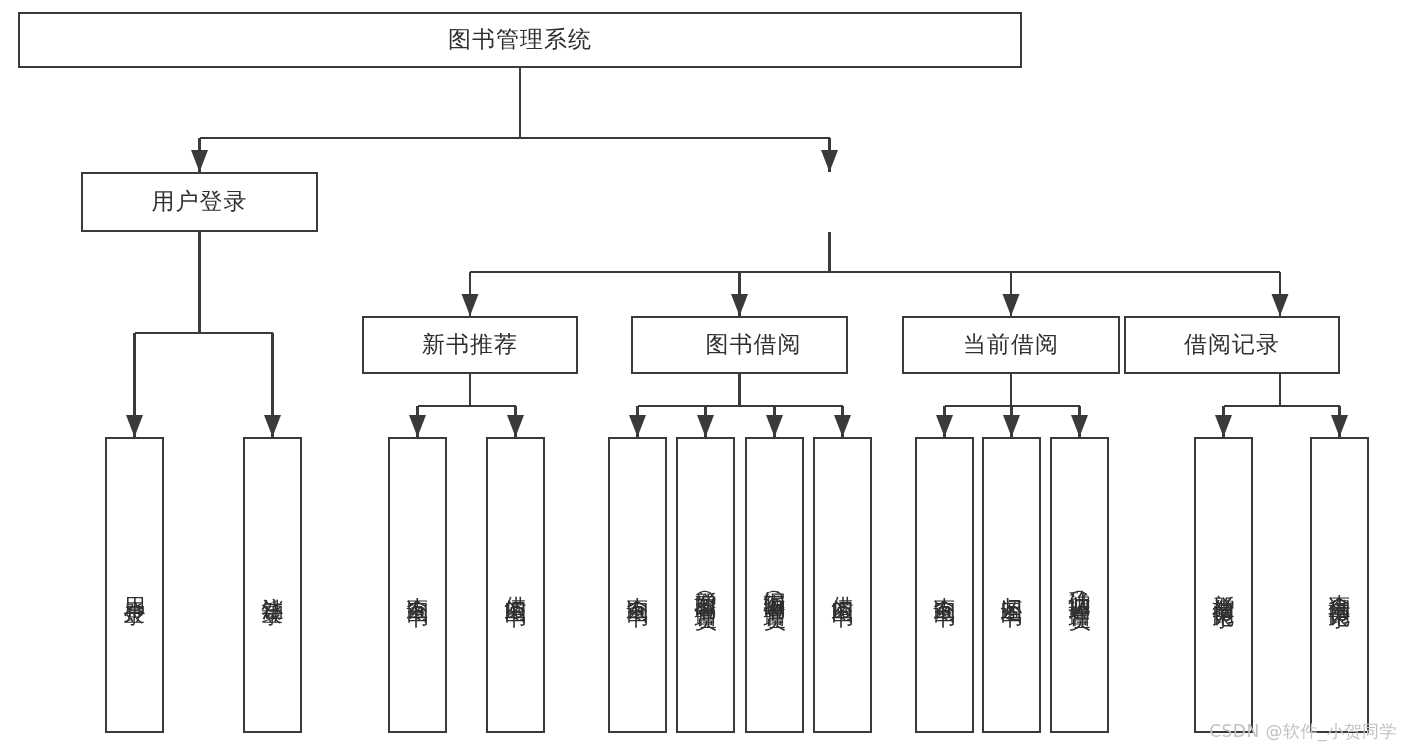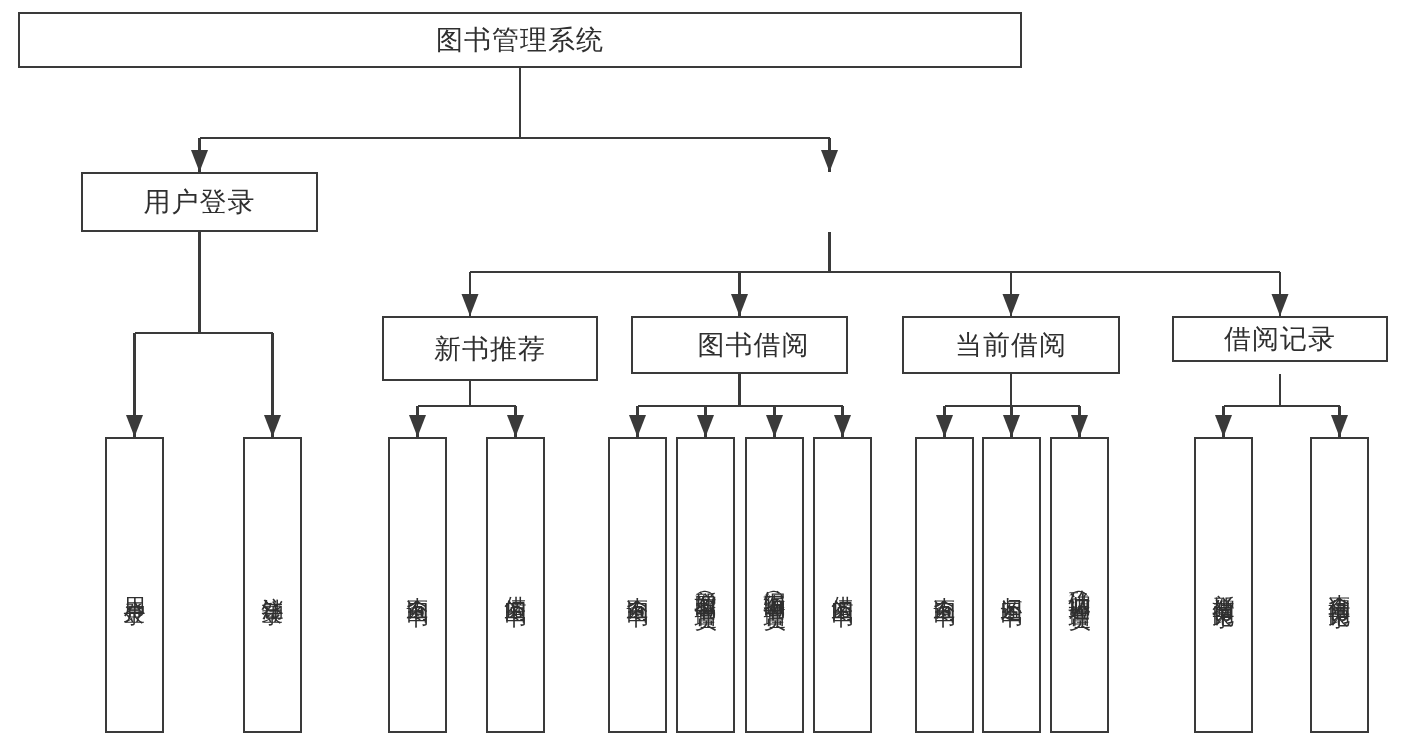--- a/index.html
+++ b/index.html
@@ -30,21 +30,21 @@
     box-sizing: border-box;
     border: 2px solid #3a3a3a;
     background: #ffffff;
     display: flex;
     align-items: center;
     justify-content: center;
     z-index: 2;
   }
   .node-label {
     color: #2f2f2f;
-    font-size: 27px;
+    font-size: 23px;
     line-height: 1.18;
     letter-spacing: 1px;
     white-space: nowrap;
   }
   .node.vertical {
     align-items: center;
     justify-content: center;
   }
   .node.vertical .node-label {
     writing-mode: vertical-rl;
@@ -126,30 +126,30 @@
     </svg>
 
   <div class="node" id="node-root" style="left: 18px; top: 12px; width: 1004px; height: 56px;">
     <span class="node-label">图书管理系统</span>
   </div>
 
   <div class="node" id="node-user-login" style="left: 81px; top: 172px; width: 237px; height: 60px;">
     <span class="node-label">用户登录</span>
   </div>
 
-  <div class="node" id="node-new-book-rec" style="left: 382px; top: 316px; width: 216px; height: 65px;">
+  <div class="node" id="node-new-book-rec" style="left: 362px; top: 316px; width: 216px; height: 58px;">
     <span class="node-label">新书推荐</span>
   </div>
   <div class="node" id="node-book-borrow" style="left: 631px; top: 316px; width: 217px; height: 58px; padding-left: 28px;">
     <span class="node-label">图书借阅</span>
   </div>
   <div class="node" id="node-current-borrow" style="left: 902px; top: 316px; width: 218px; height: 58px; text-align: center;">
     <span class="node-label">当前借阅</span>
   </div>
-  <div class="node" id="node-borrow-record" style="left: 1172px; top: 316px; width: 216px; height: 46px; align-items: center;">
+  <div class="node" id="node-borrow-record" style="left: 1124px; top: 316px; width: 216px; height: 58px; align-items: center;">
     <span class="node-label">借阅记录</span>
   </div>
 
   <div class="node vertical" id="node-leaf-user-login" style="left: 105px; top: 437px; width: 59px; height: 296px;">
     <span class="node-label">用户登录</span>
   </div>
   <div class="node vertical" id="node-leaf-logout" style="left: 243px; top: 437px; width: 59px; height: 296px;">
     <span class="node-label">注销登录</span>
   </div>
   <div class="node vertical" id="node-leaf-query-book-rec" style="left: 388px; top: 437px; width: 59px; height: 296px;">
@@ -179,13 +179,14 @@
   <div class="node vertical" id="node-leaf-confirm-return" style="left: 1050px; top: 437px; width: 59px; height: 296px;">
     <span class="node-label">确认归还（管理员）</span>
   </div>
   <div class="node vertical" id="node-leaf-add-record" style="left: 1194px; top: 437px; width: 59px; height: 296px;">
     <span class="node-label">新增借阅记录</span>
   </div>
   <div class="node vertical" id="node-leaf-query-record" style="left: 1310px; top: 437px; width: 59px; height: 296px;">
     <span class="node-label">查询借阅记录</span>
   </div>
 
+  <div id="watermark">CSDN @软件_小贺同学</div>
 </div>
 
 </body></html>

